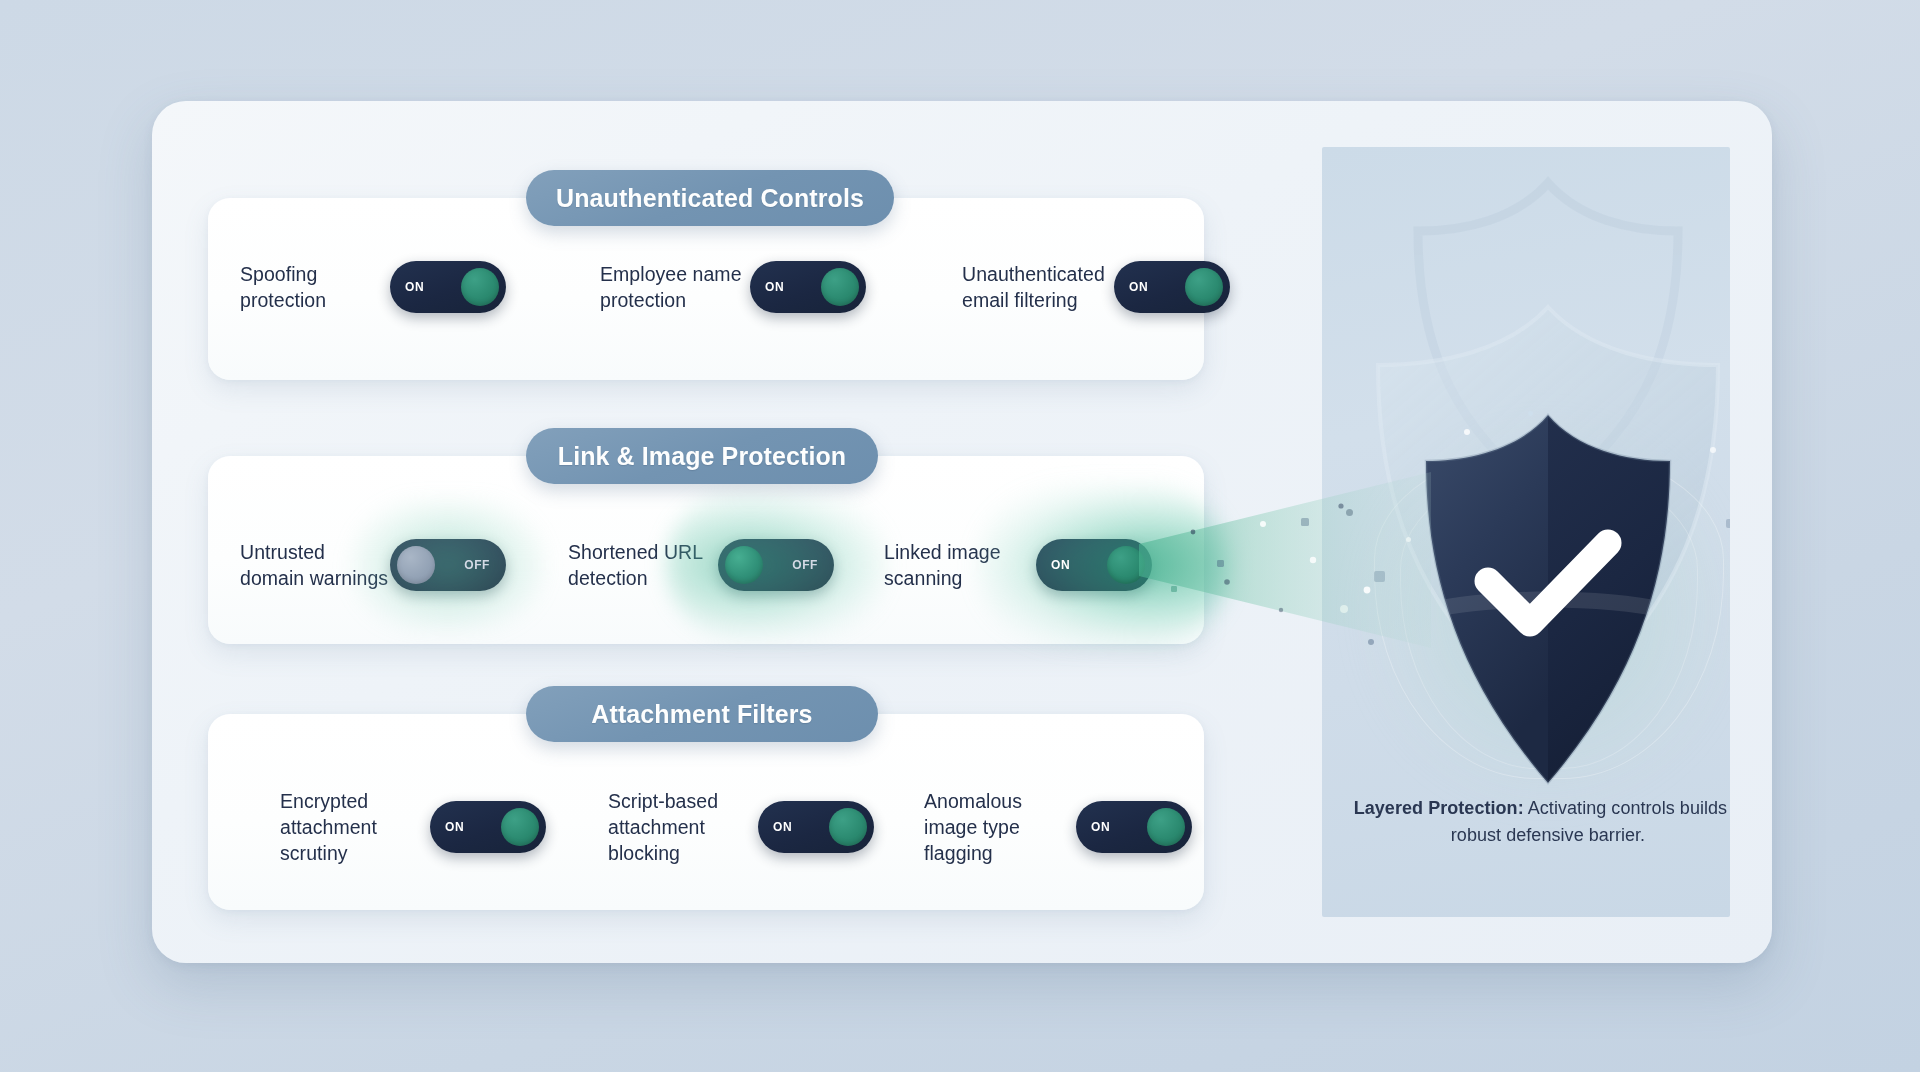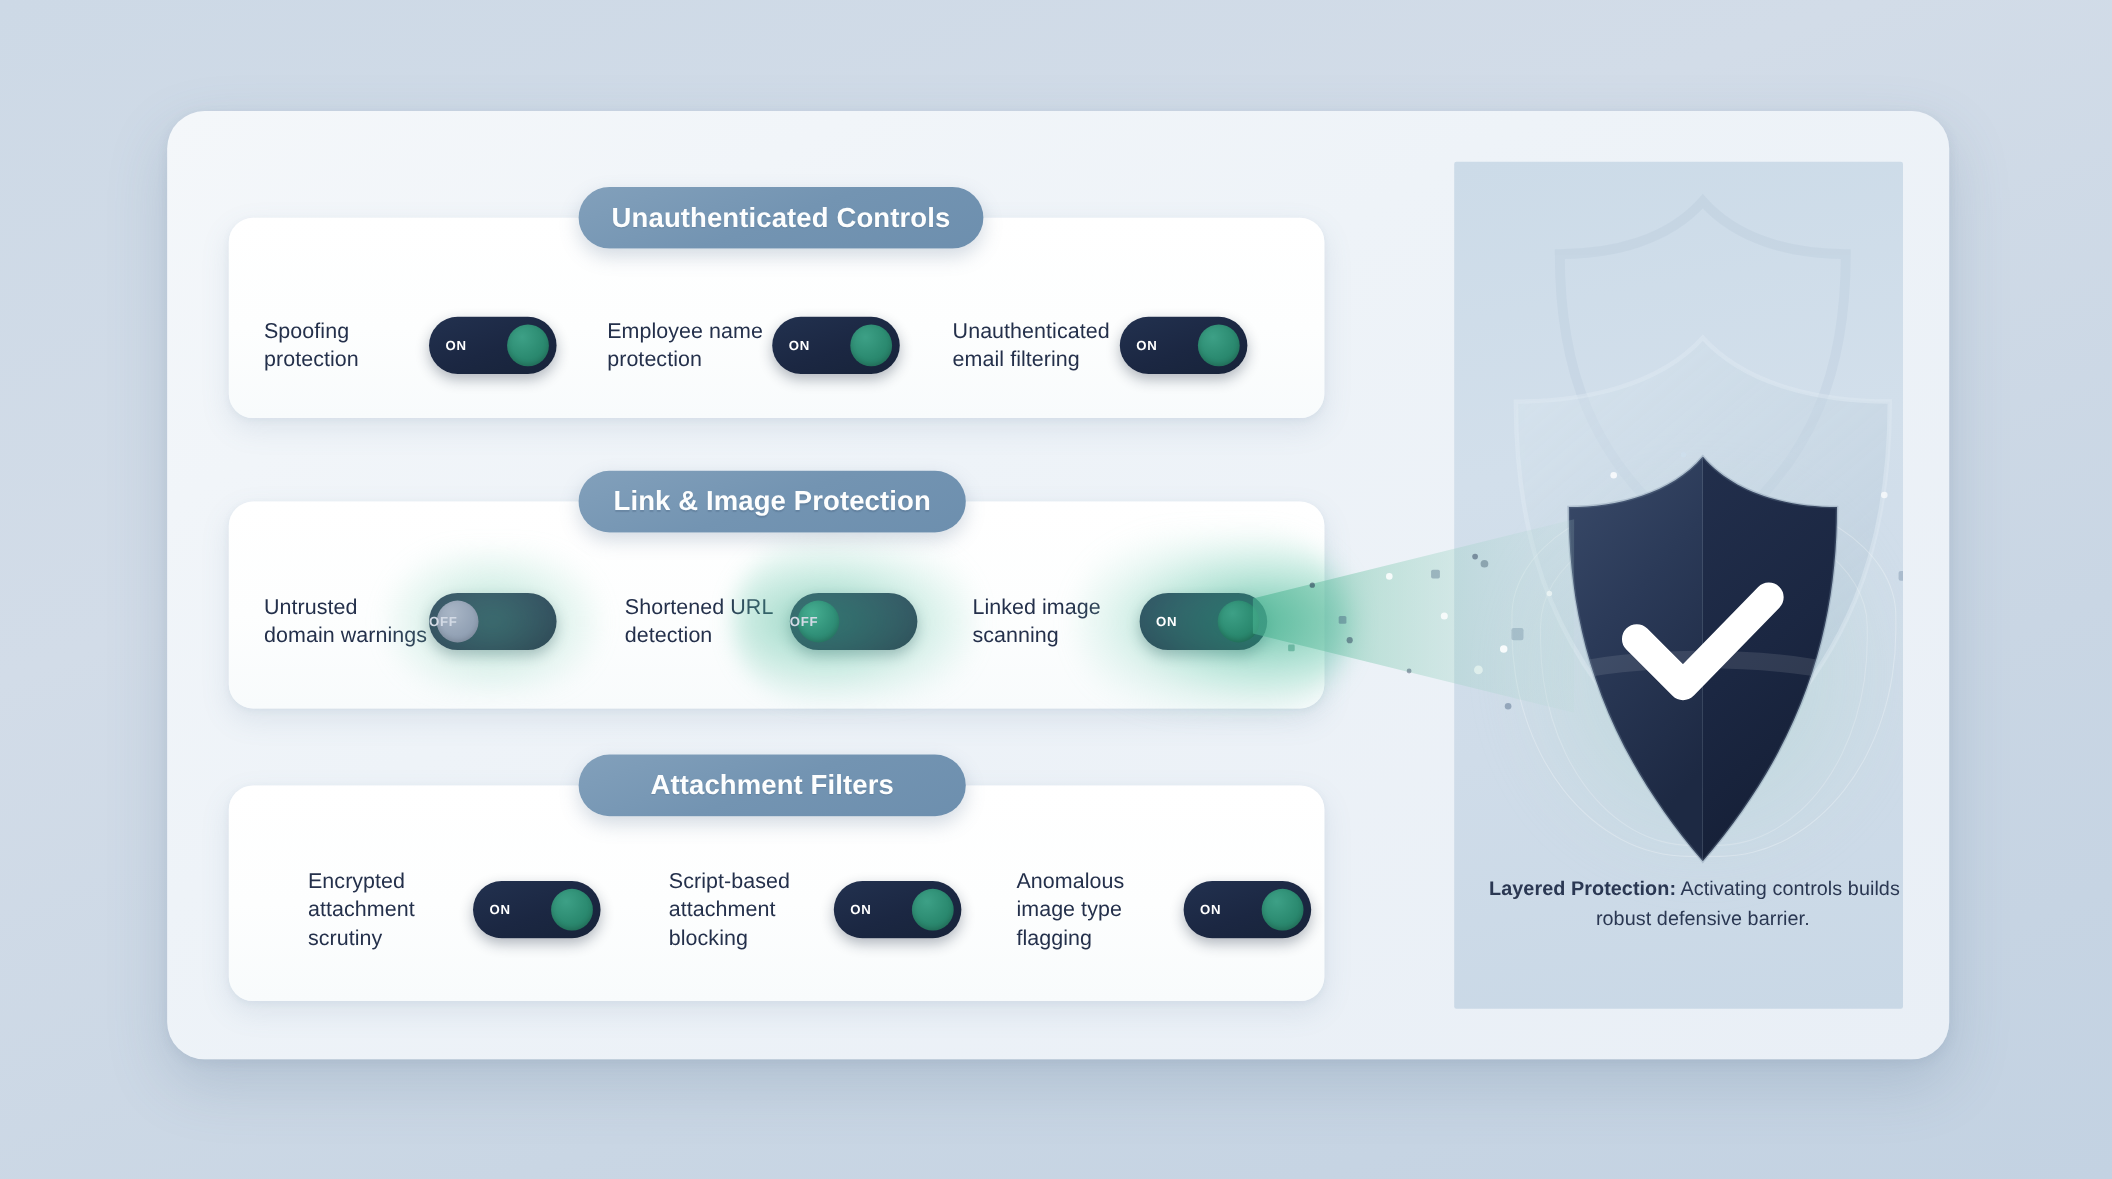--- a/index.html
+++ b/index.html
@@ -112,20 +112,21 @@
     box-sizing: border-box;
   }
   .toggle.on {
     background: linear-gradient(160deg, #22314f 0%, #1b2742 55%, #172339 100%);
     justify-content: flex-start;
     padding-left: 15px;
     box-shadow: 0 5px 13px rgba(23,35,57,.32);
   }
   .toggle.off {
     background: linear-gradient(160deg, #2c3a56 0%, #222f49 60%, #1c283e 100%);
+    justify-content: flex-end;
     padding-right: 16px;
     box-shadow: 0 5px 13px rgba(23,35,57,.30);
   }
   .toggle-text {
     font-size: 12px;
     font-weight: 700;
     color: #ffffff;
     letter-spacing: .6px;
     z-index: 3;
   }
@@ -261,21 +262,21 @@
 
 <div id="stage">
 
   <div id="canvas-card"></div>
 
   <div id="left-col">
 
     <div class="section" id="sec-0" style="top:0;">
       <div class="section-card" style="height:182px;"></div>
       <div class="section-pill">Unauthenticated Controls</div>
-      <div class="rows" style="top:68px; height:152px;">
+      <div class="rows" style="top:41px; height:152px;gap:48px;">
 
         <div class="ctrl" style="margin-left:32px;">
           <div class="ctrl-label">Spoofing protection</div>
           <div class="toggle on">
             <span class="toggle-text">ON</span>
             <span class="knob right"></span>
           </div>
         </div>
 
         <div class="ctrl" style="margin-left:46px;">

